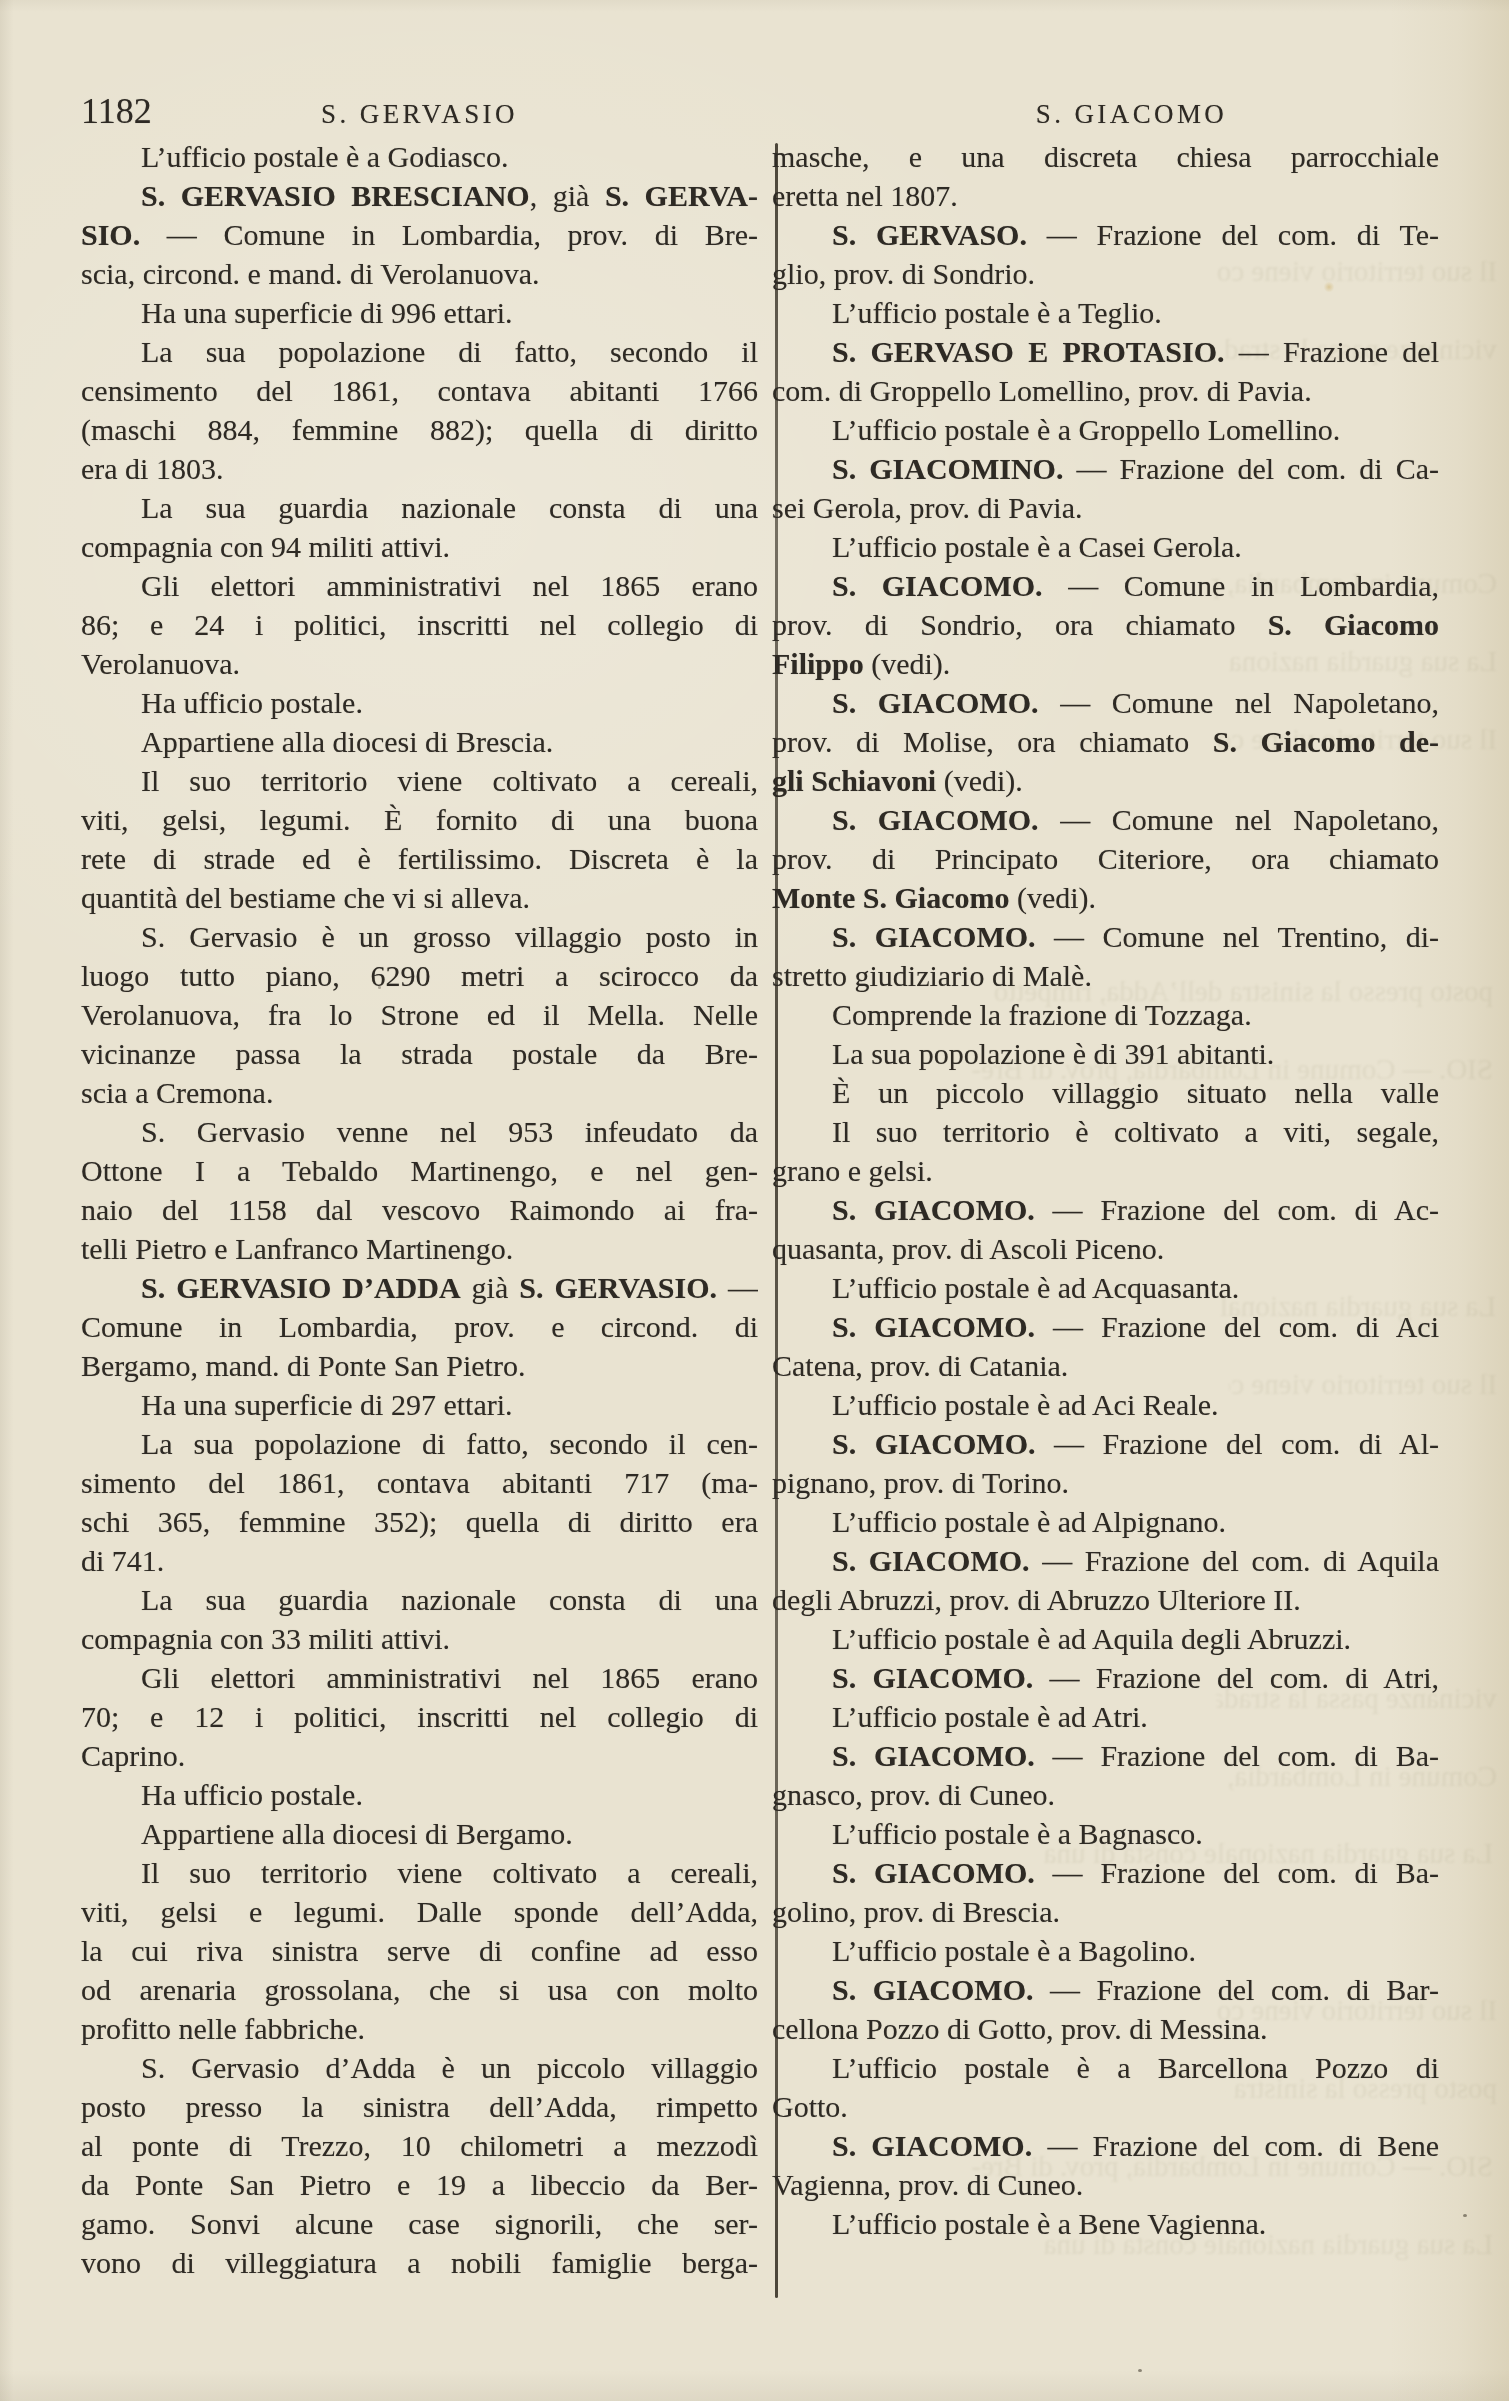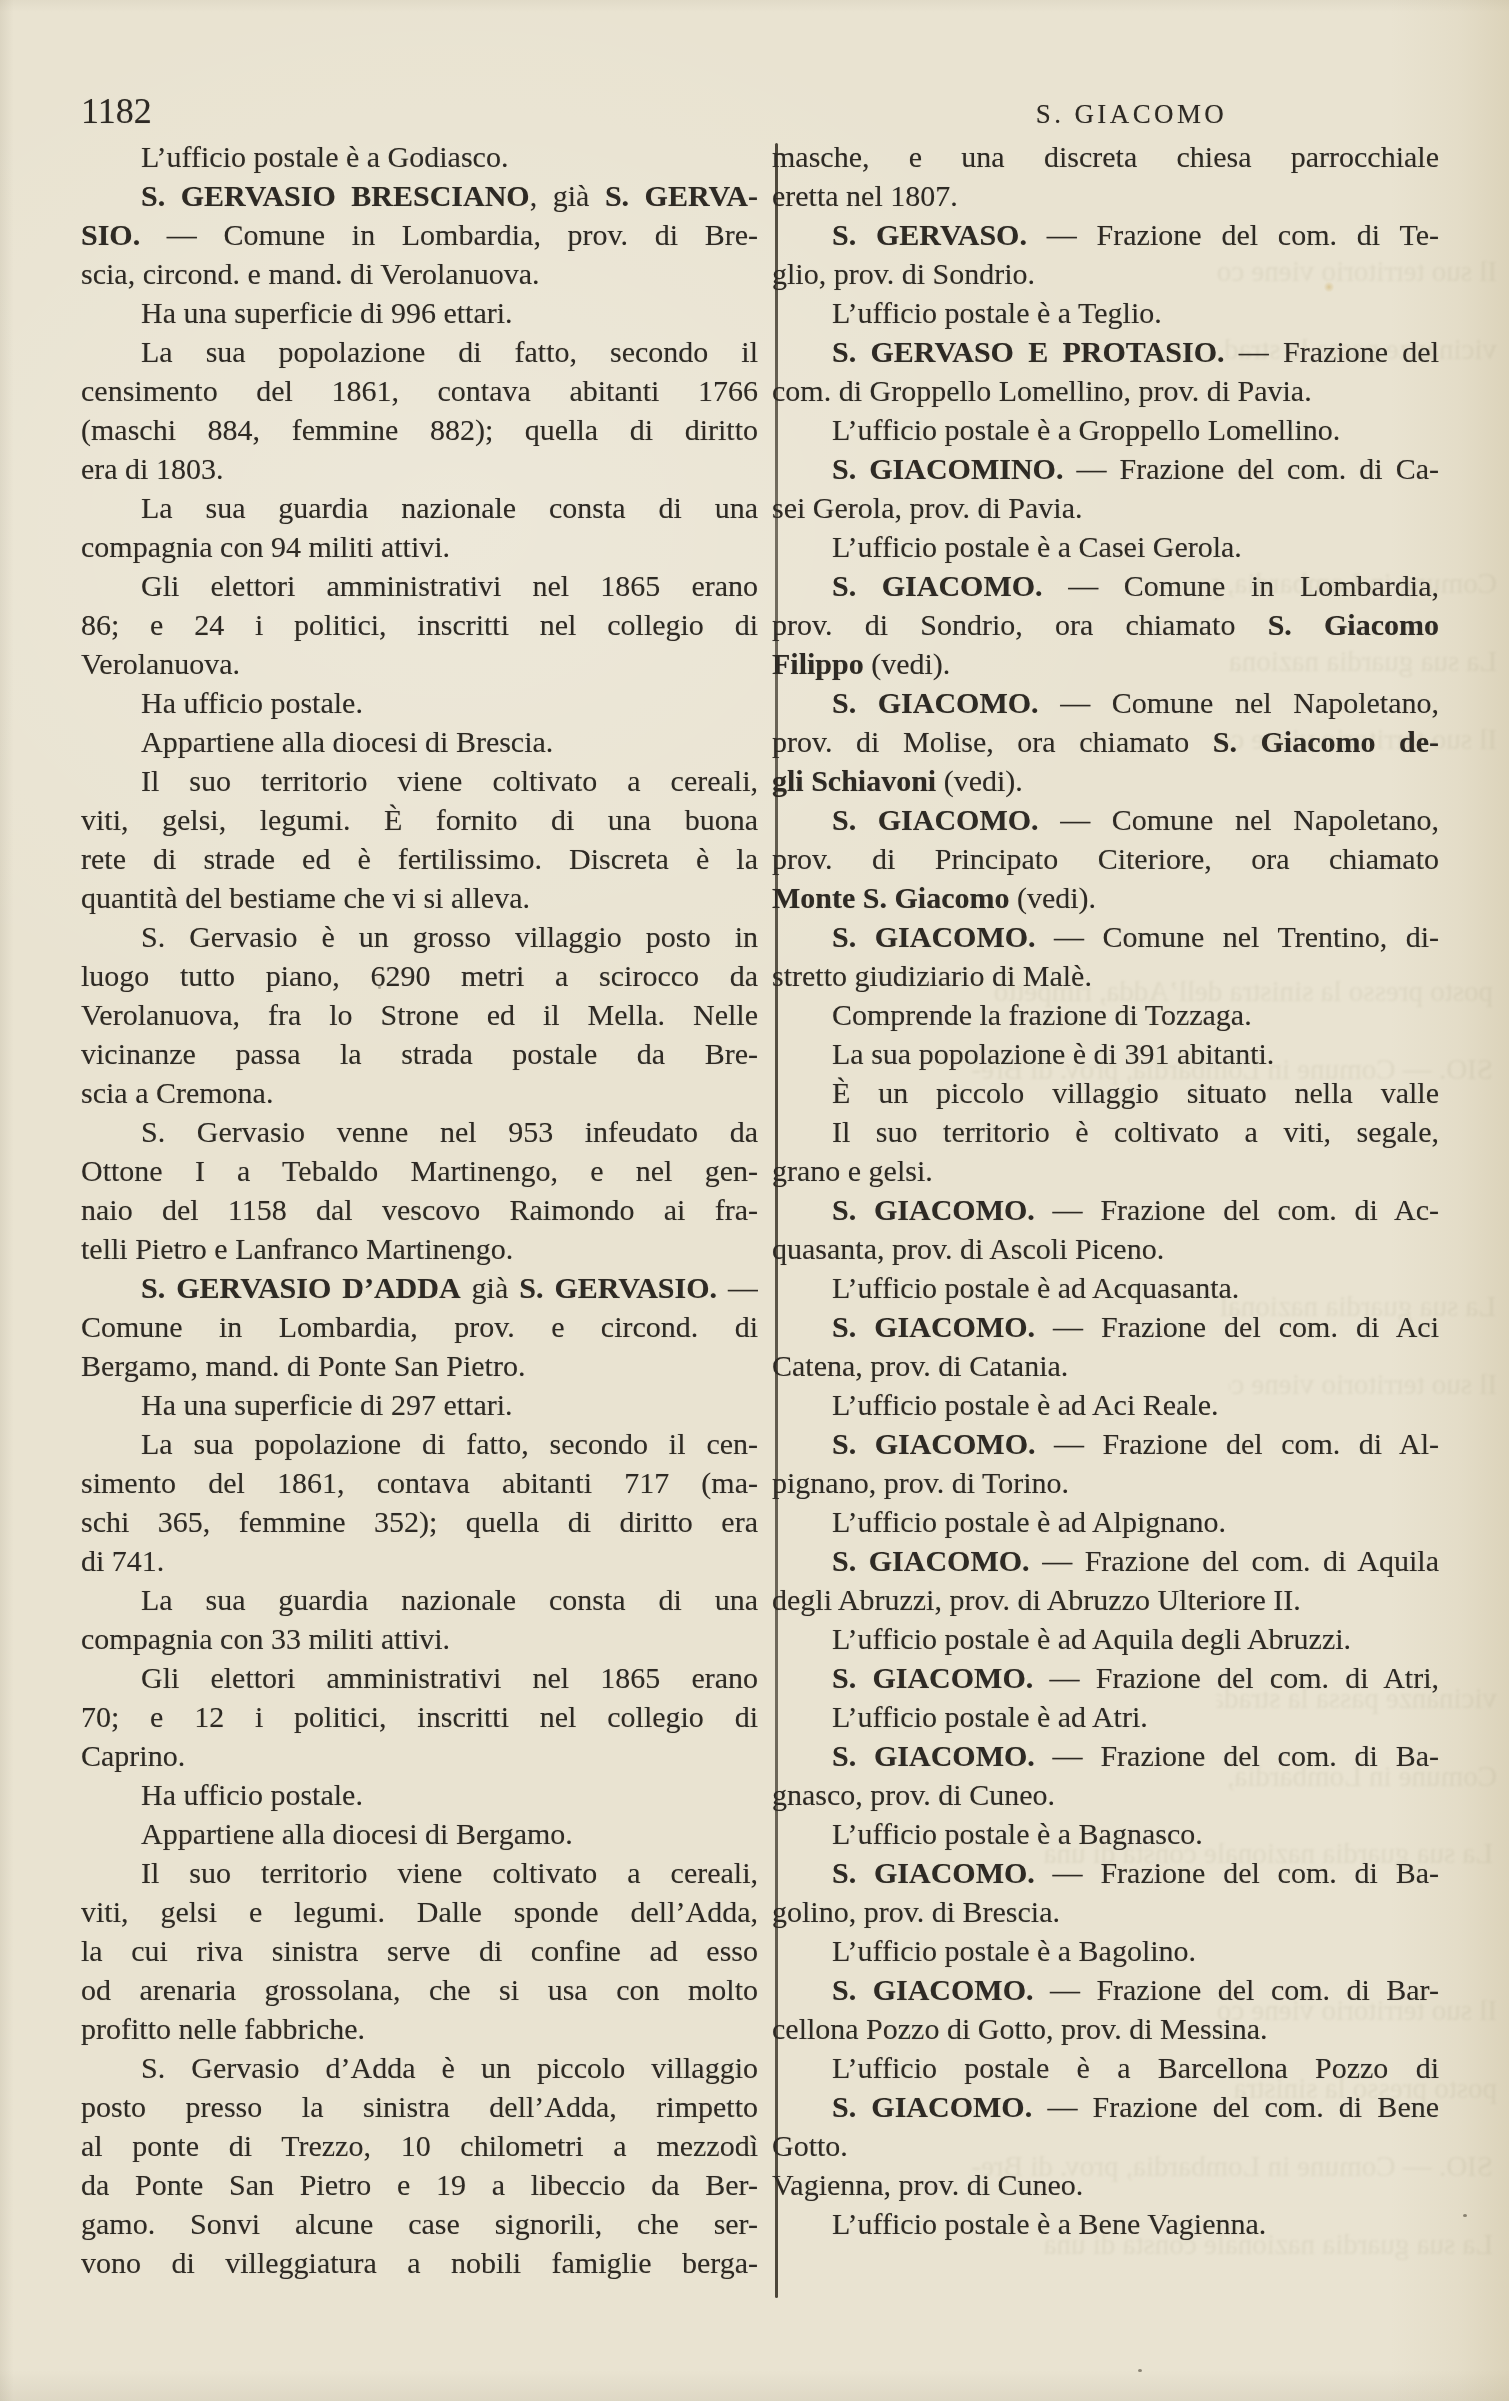--- a/index.html
+++ b/index.html
@@ -87,20 +87,21 @@
       <div class="ghost-line" style="top: 1679px; left: 1216px; width: 281px;">vicinanze passa la strada postale da Bre-</div>
       <div class="ghost-line" style="top: 1757px; left: 1225px; width: 272px;">Comune in Lombardia, prov. e circond. di</div>
       <div class="ghost-line" style="top: 1834px; left: 804px; width: 689px;">La sua guardia nazionale consta di una</div>
       <div class="ghost-line" style="top: 1991px; left: 1216px; width: 281px;">Il suo territorio viene coltivato a cereali,</div>
       <div class="ghost-line" style="top: 2069px; left: 1225px; width: 272px;">posto presso la sinistra dell’Adda, rimpetto</div>
       <div class="ghost-line" style="top: 2147px; left: 804px; width: 689px;">SIO. — Comune in Lombardia, prov. di Bre-</div>
       <div class="ghost-line" style="top: 2225px; left: 804px; width: 689px;">La sua guardia nazionale consta di una</div>
     </div>
 
   <div id="page-num">1182</div>
+  <div id="head-left" class="runhead">S. GERVASIO</div>
   <div id="head-right" class="runhead">S. GIACOMO</div>
 
   <div id="divider"></div>
 
   <div id="col-left" class="col">
       <div class="line ind end"><span>L’ufficio postale è a Godiasco.</span></div>
       <div class="line ind"><span class="b">S. GERVASIO BRESCIANO</span><span>, già </span><span class="b">S. GERVA-</span></div>
       <div class="line"><span class="b">SIO.</span><span> — Comune in Lombardia, prov. di Bre-</span></div>
       <div class="line end"><span>scia, circond. e mand. di Verolanuova.</span></div>
       <div class="line ind end"><span>Ha una superficie di 996 ettari.</span></div>
@@ -199,22 +200,22 @@
       <div class="line ind end"><span>L’ufficio postale è ad Atri.</span></div>
       <div class="line ind"><span class="b">S. GIACOMO.</span><span> — Frazione del com. di Ba-</span></div>
       <div class="line end"><span>gnasco, prov. di Cuneo.</span></div>
       <div class="line ind end"><span>L’ufficio postale è a Bagnasco.</span></div>
       <div class="line ind"><span class="b">S. GIACOMO.</span><span> — Frazione del com. di Ba-</span></div>
       <div class="line end"><span>golino, prov. di Brescia.</span></div>
       <div class="line ind end"><span>L’ufficio postale è a Bagolino.</span></div>
       <div class="line ind"><span class="b">S. GIACOMO.</span><span> — Frazione del com. di Bar-</span></div>
       <div class="line end"><span>cellona Pozzo di Gotto, prov. di Messina.</span></div>
       <div class="line ind"><span>L’ufficio postale è a Barcellona Pozzo di</span></div>
+      <div class="line end"><span>Gotto.</span></div>
       <div class="line ind"><span class="b">S. GIACOMO.</span><span> — Frazione del com. di Bene</span></div>
-      <div class="line end"><span>Gotto.</span></div>
       <div class="line end"><span>Vagienna, prov. di Cuneo.</span></div>
       <div class="line ind end"><span>L’ufficio postale è a Bene Vagienna.</span></div>
     </div>
 
   <div id="speck-1" class="speck"></div>
   <div id="speck-2" class="speck"></div>
   <div id="speck-3" class="speck"></div>
 </div>
 
 

